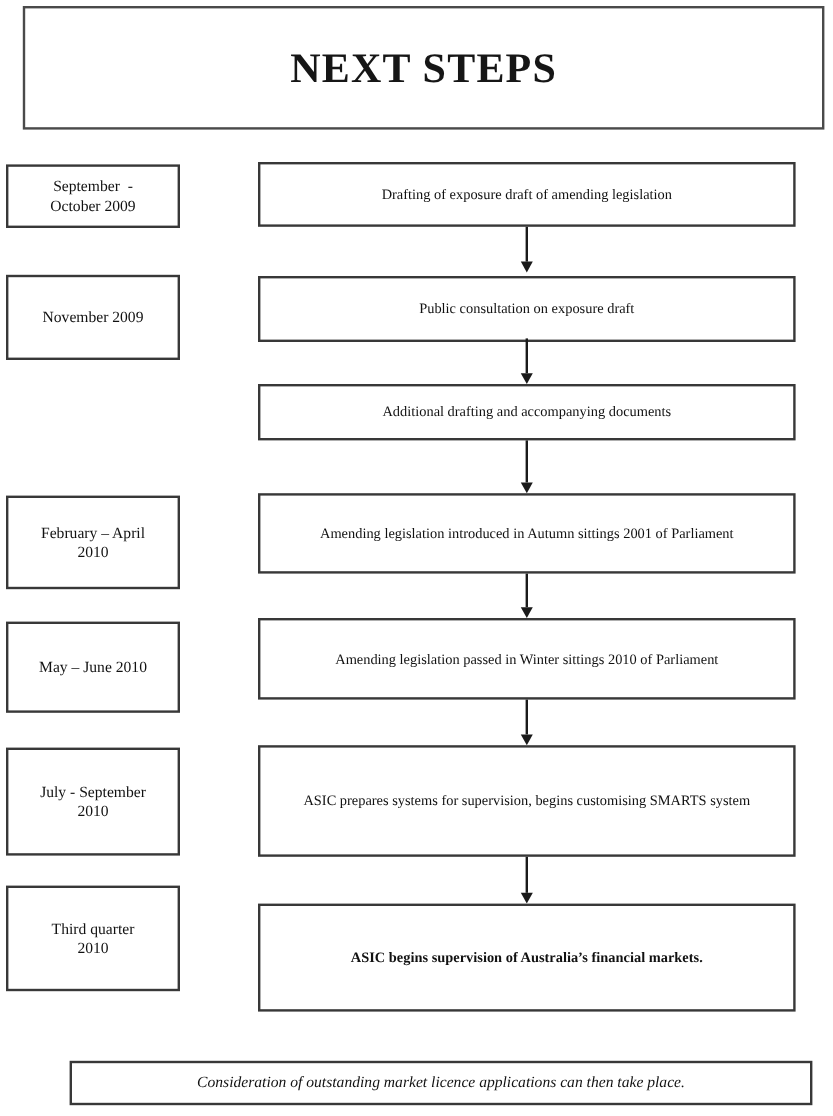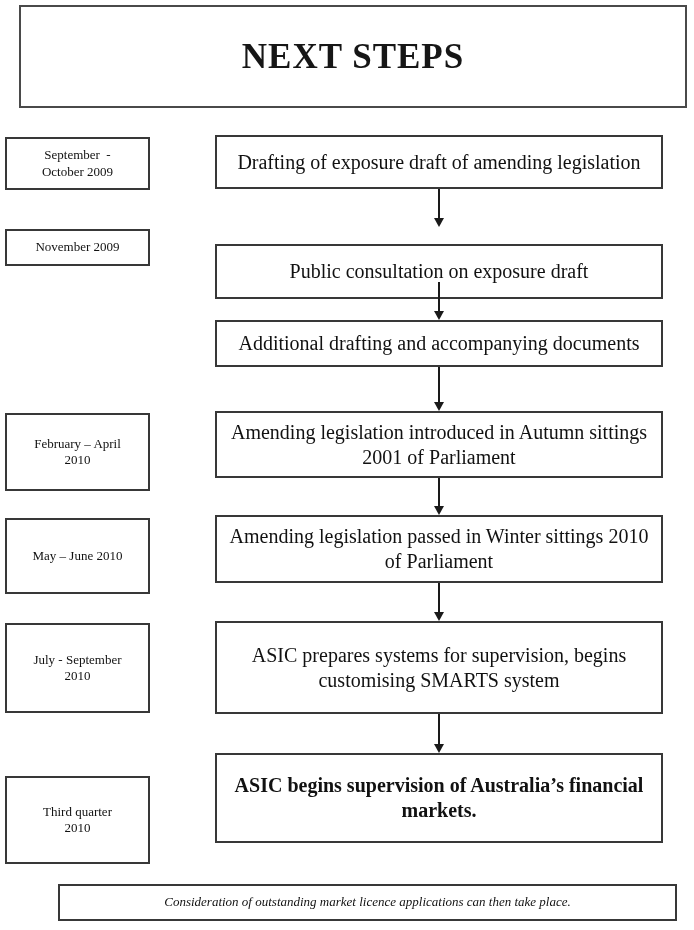--- a/index.html
+++ b/index.html
@@ -35,21 +35,21 @@
     letter-spacing: 1px;
     color: #161616;
   }
   .date-box {
     left: 5px; width: 145px;
     font-size: 13px;
     padding: 2px 4px;
   }
   .step-box {
     left: 215px; width: 448px;
-    font-size: 20px;
+    font-size: 12px;
     padding: 2px 12px;
   }
   .step-bold { font-weight: bold; text-align: center; }
   .arrow {
     position: absolute;
     left: 433px;
     width: 12px;
     display: flex;
     flex-direction: column;
     align-items: center;
@@ -80,22 +80,22 @@
   </div>
 
   <div class="box date-box" style="top:137px;height:53px">September&nbsp; -
 October 2009</div>
   <div class="box step-box" style="top:135px;height:54px">Drafting of exposure draft of amending legislation</div>
   <div class="arrow" style="top:189px">
     <div class="arrow-line" style="height:29px"></div>
     <div class="arrow-head"></div>
   </div>
 
-  <div class="box date-box" style="top:229px;height:37px">November 2009</div>
-  <div class="box step-box" style="top:244px;height:55px">Public consultation on exposure draft</div>
+  <div class="box date-box" style="top:229px;height:71px">November 2009</div>
+  <div class="box step-box" style="top:230px;height:55px">Public consultation on exposure draft</div>
   <div class="arrow" style="top:282px">
     <div class="arrow-line" style="height:29px"></div>
     <div class="arrow-head"></div>
   </div>
 
   <div class="box step-box" style="top:320px;height:47px">Additional drafting and accompanying documents</div>
   <div class="arrow" style="top:367px">
     <div class="arrow-line" style="height:35px"></div>
     <div class="arrow-head"></div>
   </div>
@@ -116,19 +116,19 @@
   </div>
 
   <div class="box date-box" style="top:623px;height:90px">July - September
 2010</div>
   <div class="box step-box" style="top:621px;height:93px">ASIC prepares systems for supervision, begins customising SMARTS system</div>
   <div class="arrow" style="top:714px">
     <div class="arrow-line" style="height:30px"></div>
     <div class="arrow-head"></div>
   </div>
 
-  <div class="box date-box" style="top:776px;height:88px">Third quarter
+  <div class="box date-box" style="top:738px;height:88px">Third quarter
 2010</div>
   <div class="box step-box step-bold" style="top:753px;height:90px">ASIC begins supervision of Australia’s financial markets.</div>
 
   <div class="box" id="footnote-box">Consideration of outstanding market licence applications can then take place.</div>
 
 </div>
 
 </body></html>

